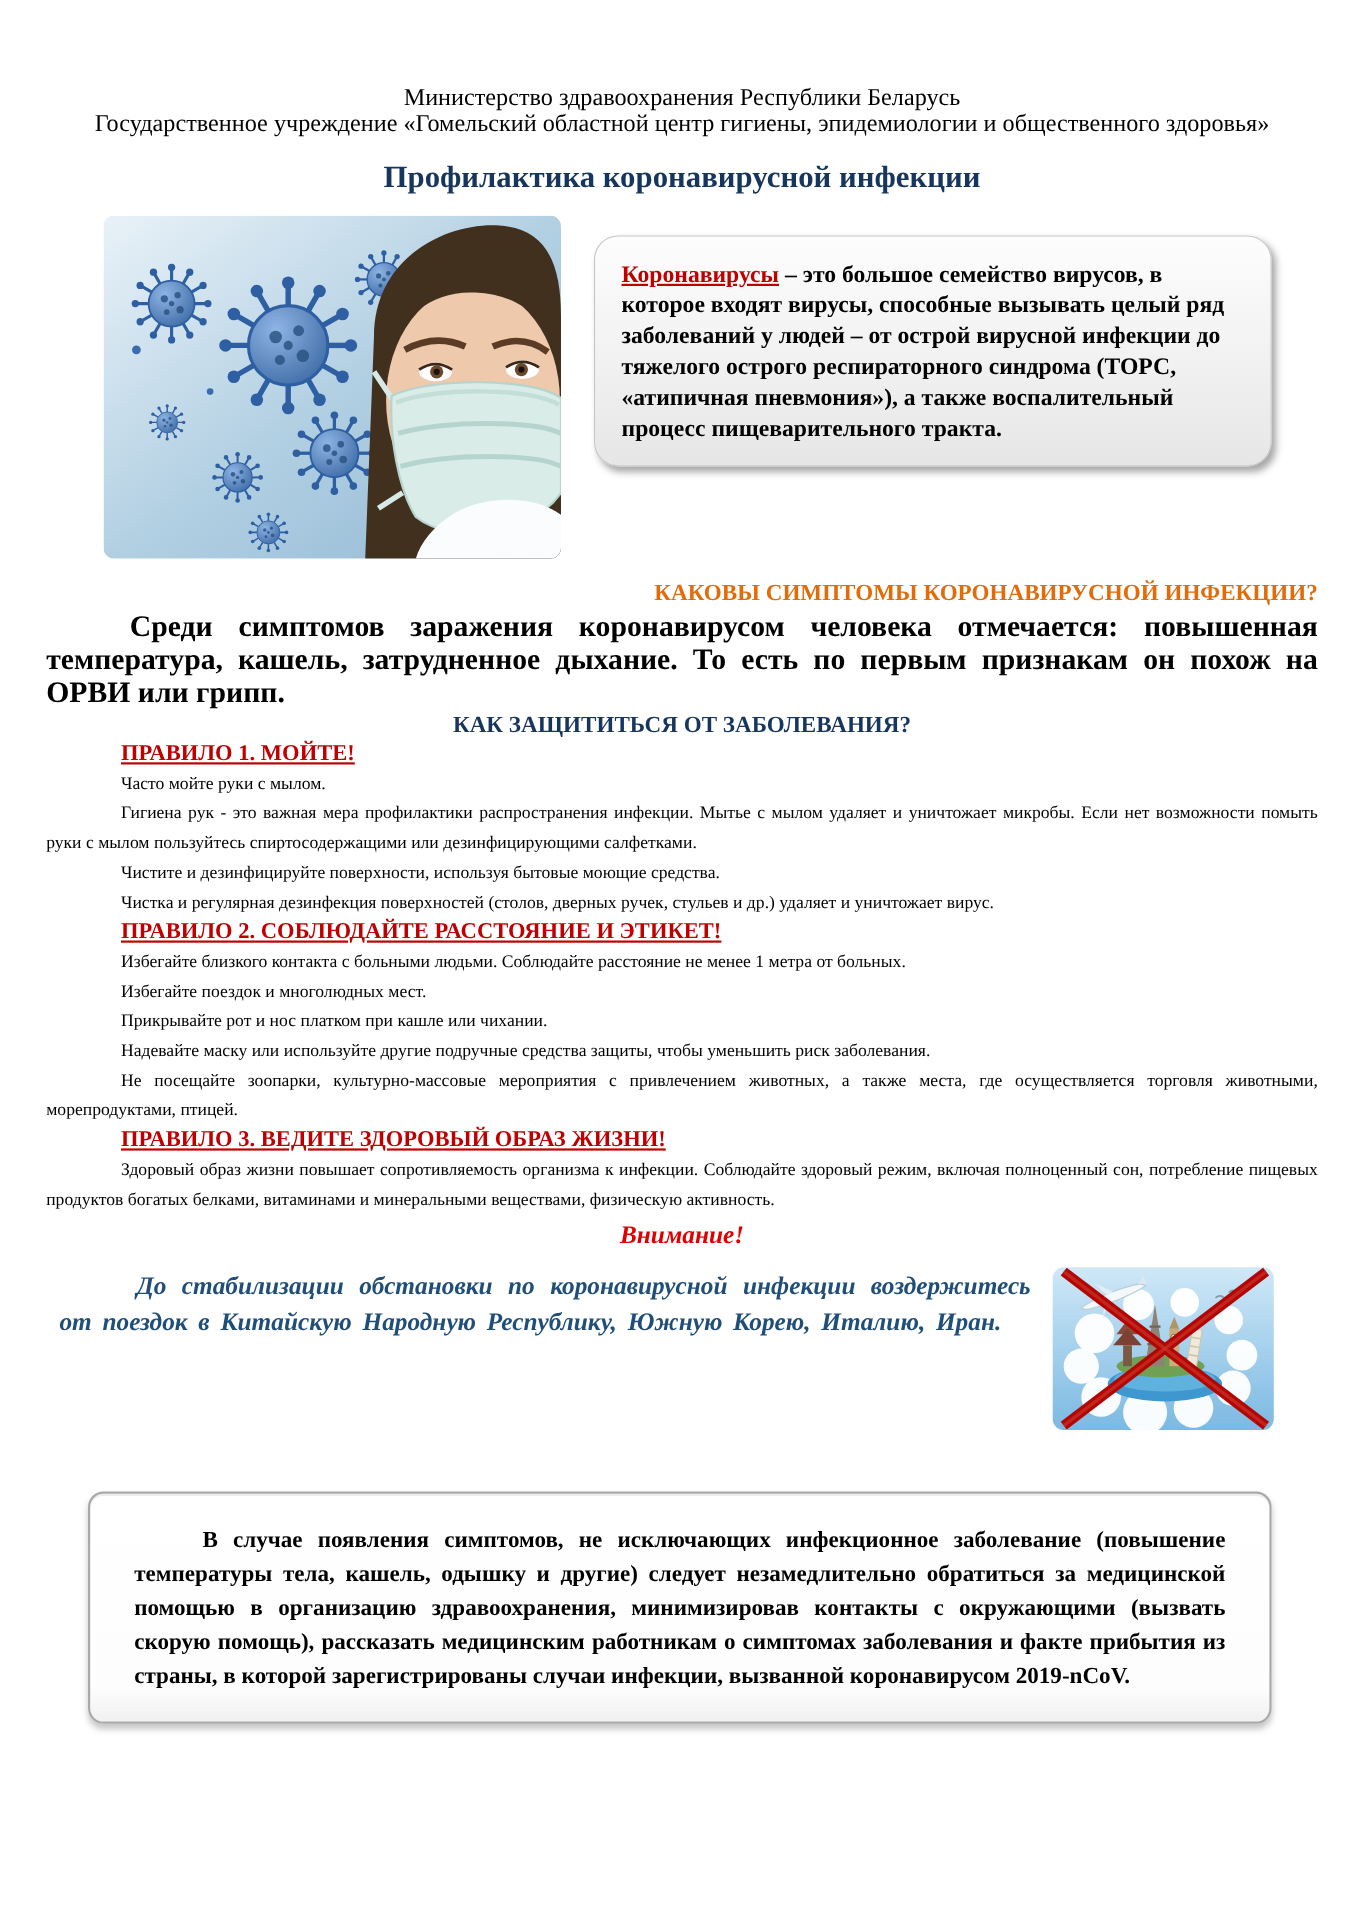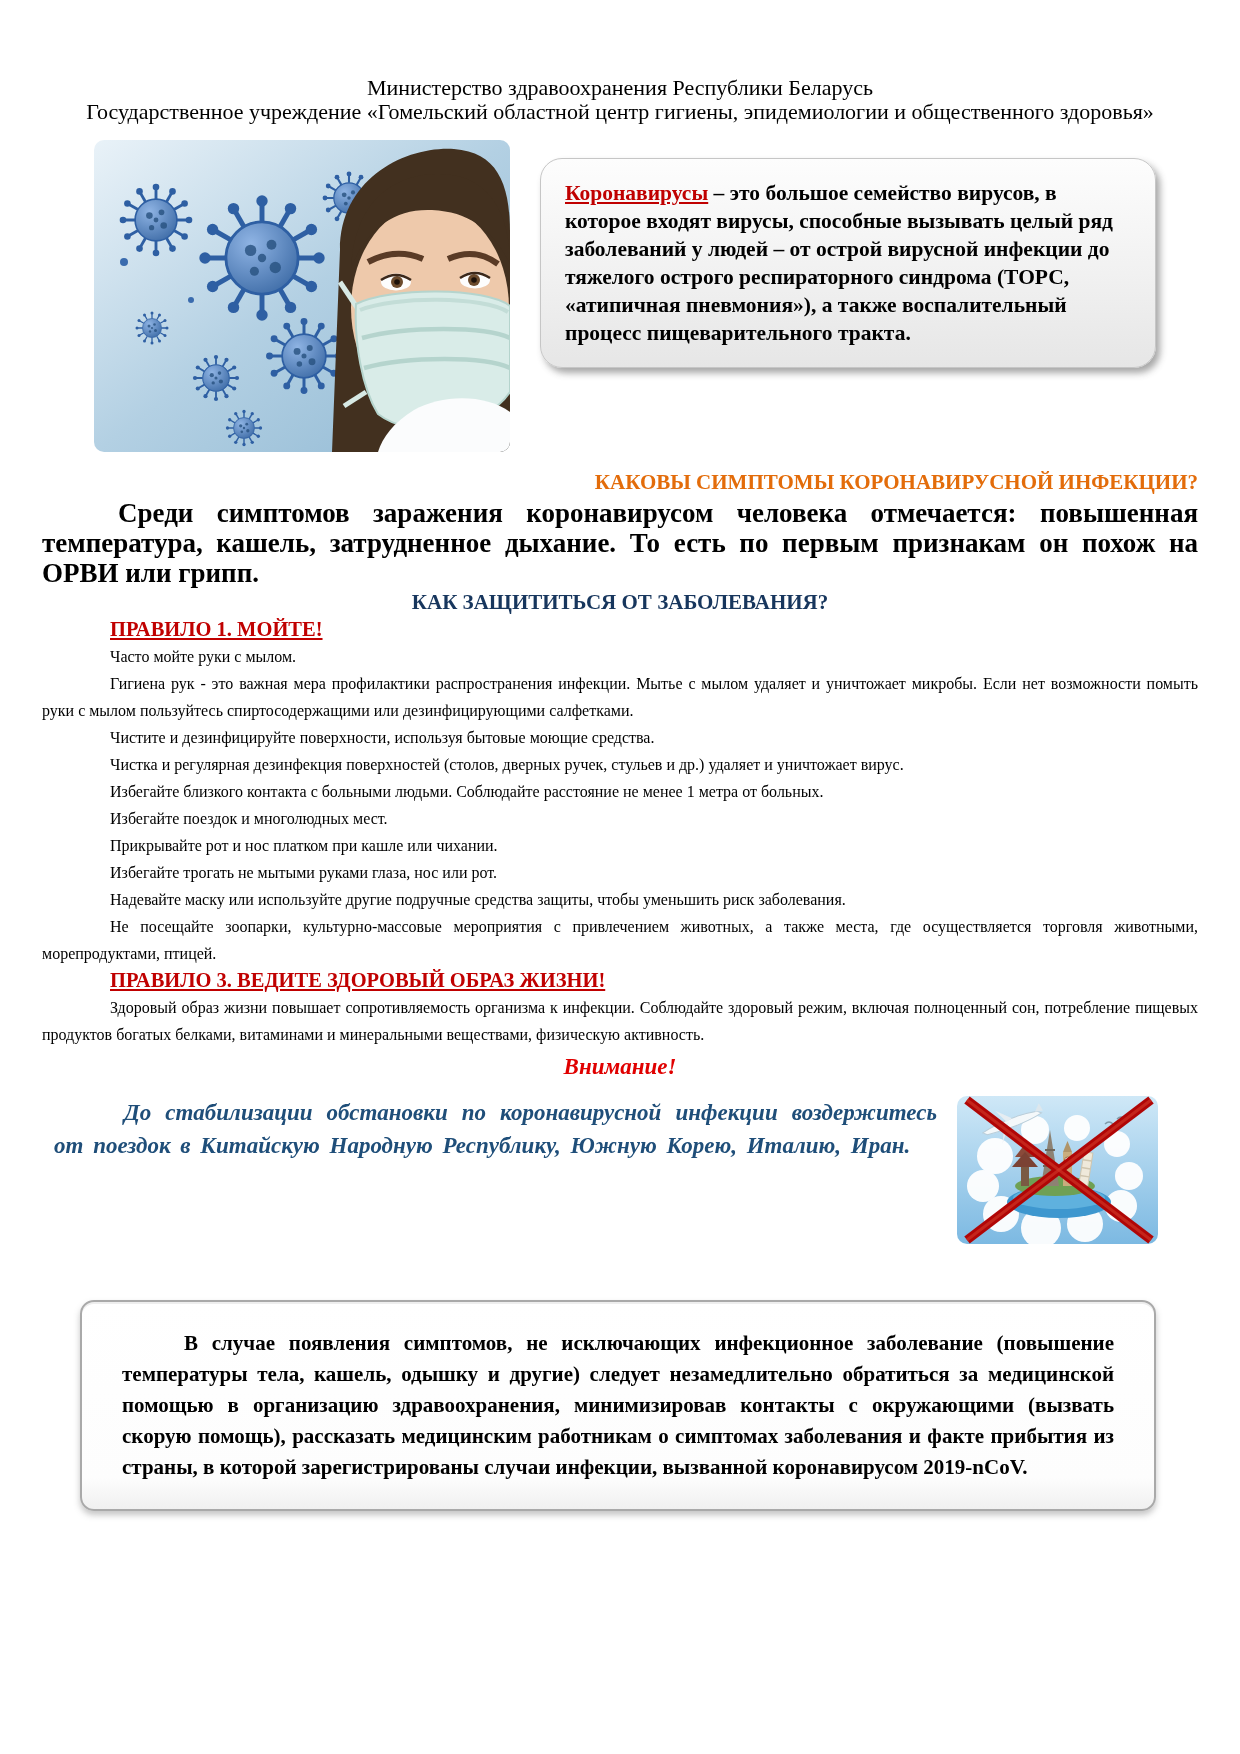--- a/index.html
+++ b/index.html
@@ -63,20 +63,21 @@
 <body>
 
 <div class="page">
   <div class="content">
 
     <div class="org">
       <div>Министерство здравоохранения Республики Беларусь</div>
       <div>Государственное учреждение «Гомельский областной центр гигиены, эпидемиологии и общественного здоровья»</div>
     </div>
 
+    <h1 class="title">Профилактика коронавирусной инфекции</h1>
 
     <div class="hero">
       <div class="photo">
         <svg width="416" height="312" viewBox="0 0 416 312">
           <defs>
             <linearGradient id="skybg" x1="0" y1="0" x2="1" y2="1">
               <stop offset="0" stop-color="#e9f2f8"></stop>
               <stop offset="0.5" stop-color="#b3d0e3"></stop>
               <stop offset="1" stop-color="#8fb8d3"></stop>
             </linearGradient>
@@ -177,24 +178,24 @@
     <p class="p-sym">Среди симптомов заражения коронавирусом человека отмечается: повышенная температура, кашель, затрудненное дыхание. То есть по первым признакам он похож на ОРВИ или грипп.</p>
 
     <h2 class="h-blue">КАК ЗАЩИТИТЬСЯ ОТ ЗАБОЛЕВАНИЯ?</h2>
 
     <p class="rule-title">ПРАВИЛО 1. МОЙТЕ!</p>
     <p class="body-p">Часто мойте руки с мылом.</p>
     <p class="body-p">Гигиена рук - это важная мера профилактики распространения инфекции. Мытье с мылом удаляет и уничтожает микробы. Если нет возможности помыть руки с мылом пользуйтесь спиртосодержащими или дезинфицирующими салфетками.</p>
     <p class="body-p">Чистите и дезинфицируйте поверхности, используя бытовые моющие средства.</p>
     <p class="body-p">Чистка и регулярная дезинфекция поверхностей (столов, дверных ручек, стульев и др.) удаляет и уничтожает вирус.</p>
 
+    <p class="rule-title">ПРАВИЛО 2. СОБЛЮДАЙТЕ РАССТОЯНИЕ И ЭТИКЕТ!</p>
     <p class="body-p">Избегайте близкого контакта с больными людьми. Соблюдайте расстояние не менее 1 метра от больных.</p>
     <p class="body-p">Избегайте поездок и многолюдных мест.</p>
     <p class="body-p">Прикрывайте рот и нос платком при кашле или чихании.</p>
-    <p class="body-p">Избегайте трогать не мытыми руками глаза, нос или рот.</p>
     <p class="body-p">Надевайте маску или используйте другие подручные средства защиты, чтобы уменьшить риск заболевания.</p>
     <p class="body-p">Не посещайте зоопарки, культурно-массовые мероприятия с привлечением животных, а также места, где осуществляется торговля животными, морепродуктами, птицей.</p>
 
     <p class="rule-title">ПРАВИЛО 3. ВЕДИТЕ ЗДОРОВЫЙ ОБРАЗ ЖИЗНИ!</p>
     <p class="body-p">Здоровый образ жизни повышает сопротивляемость организма к инфекции. Соблюдайте здоровый режим, включая полноценный сон, потребление пищевых продуктов богатых белками, витаминами и минеральными веществами, физическую активность.</p>
 
     <h3 class="attention">Внимание!</h3>
 
     <div class="travel">
       <div class="travel-img">

